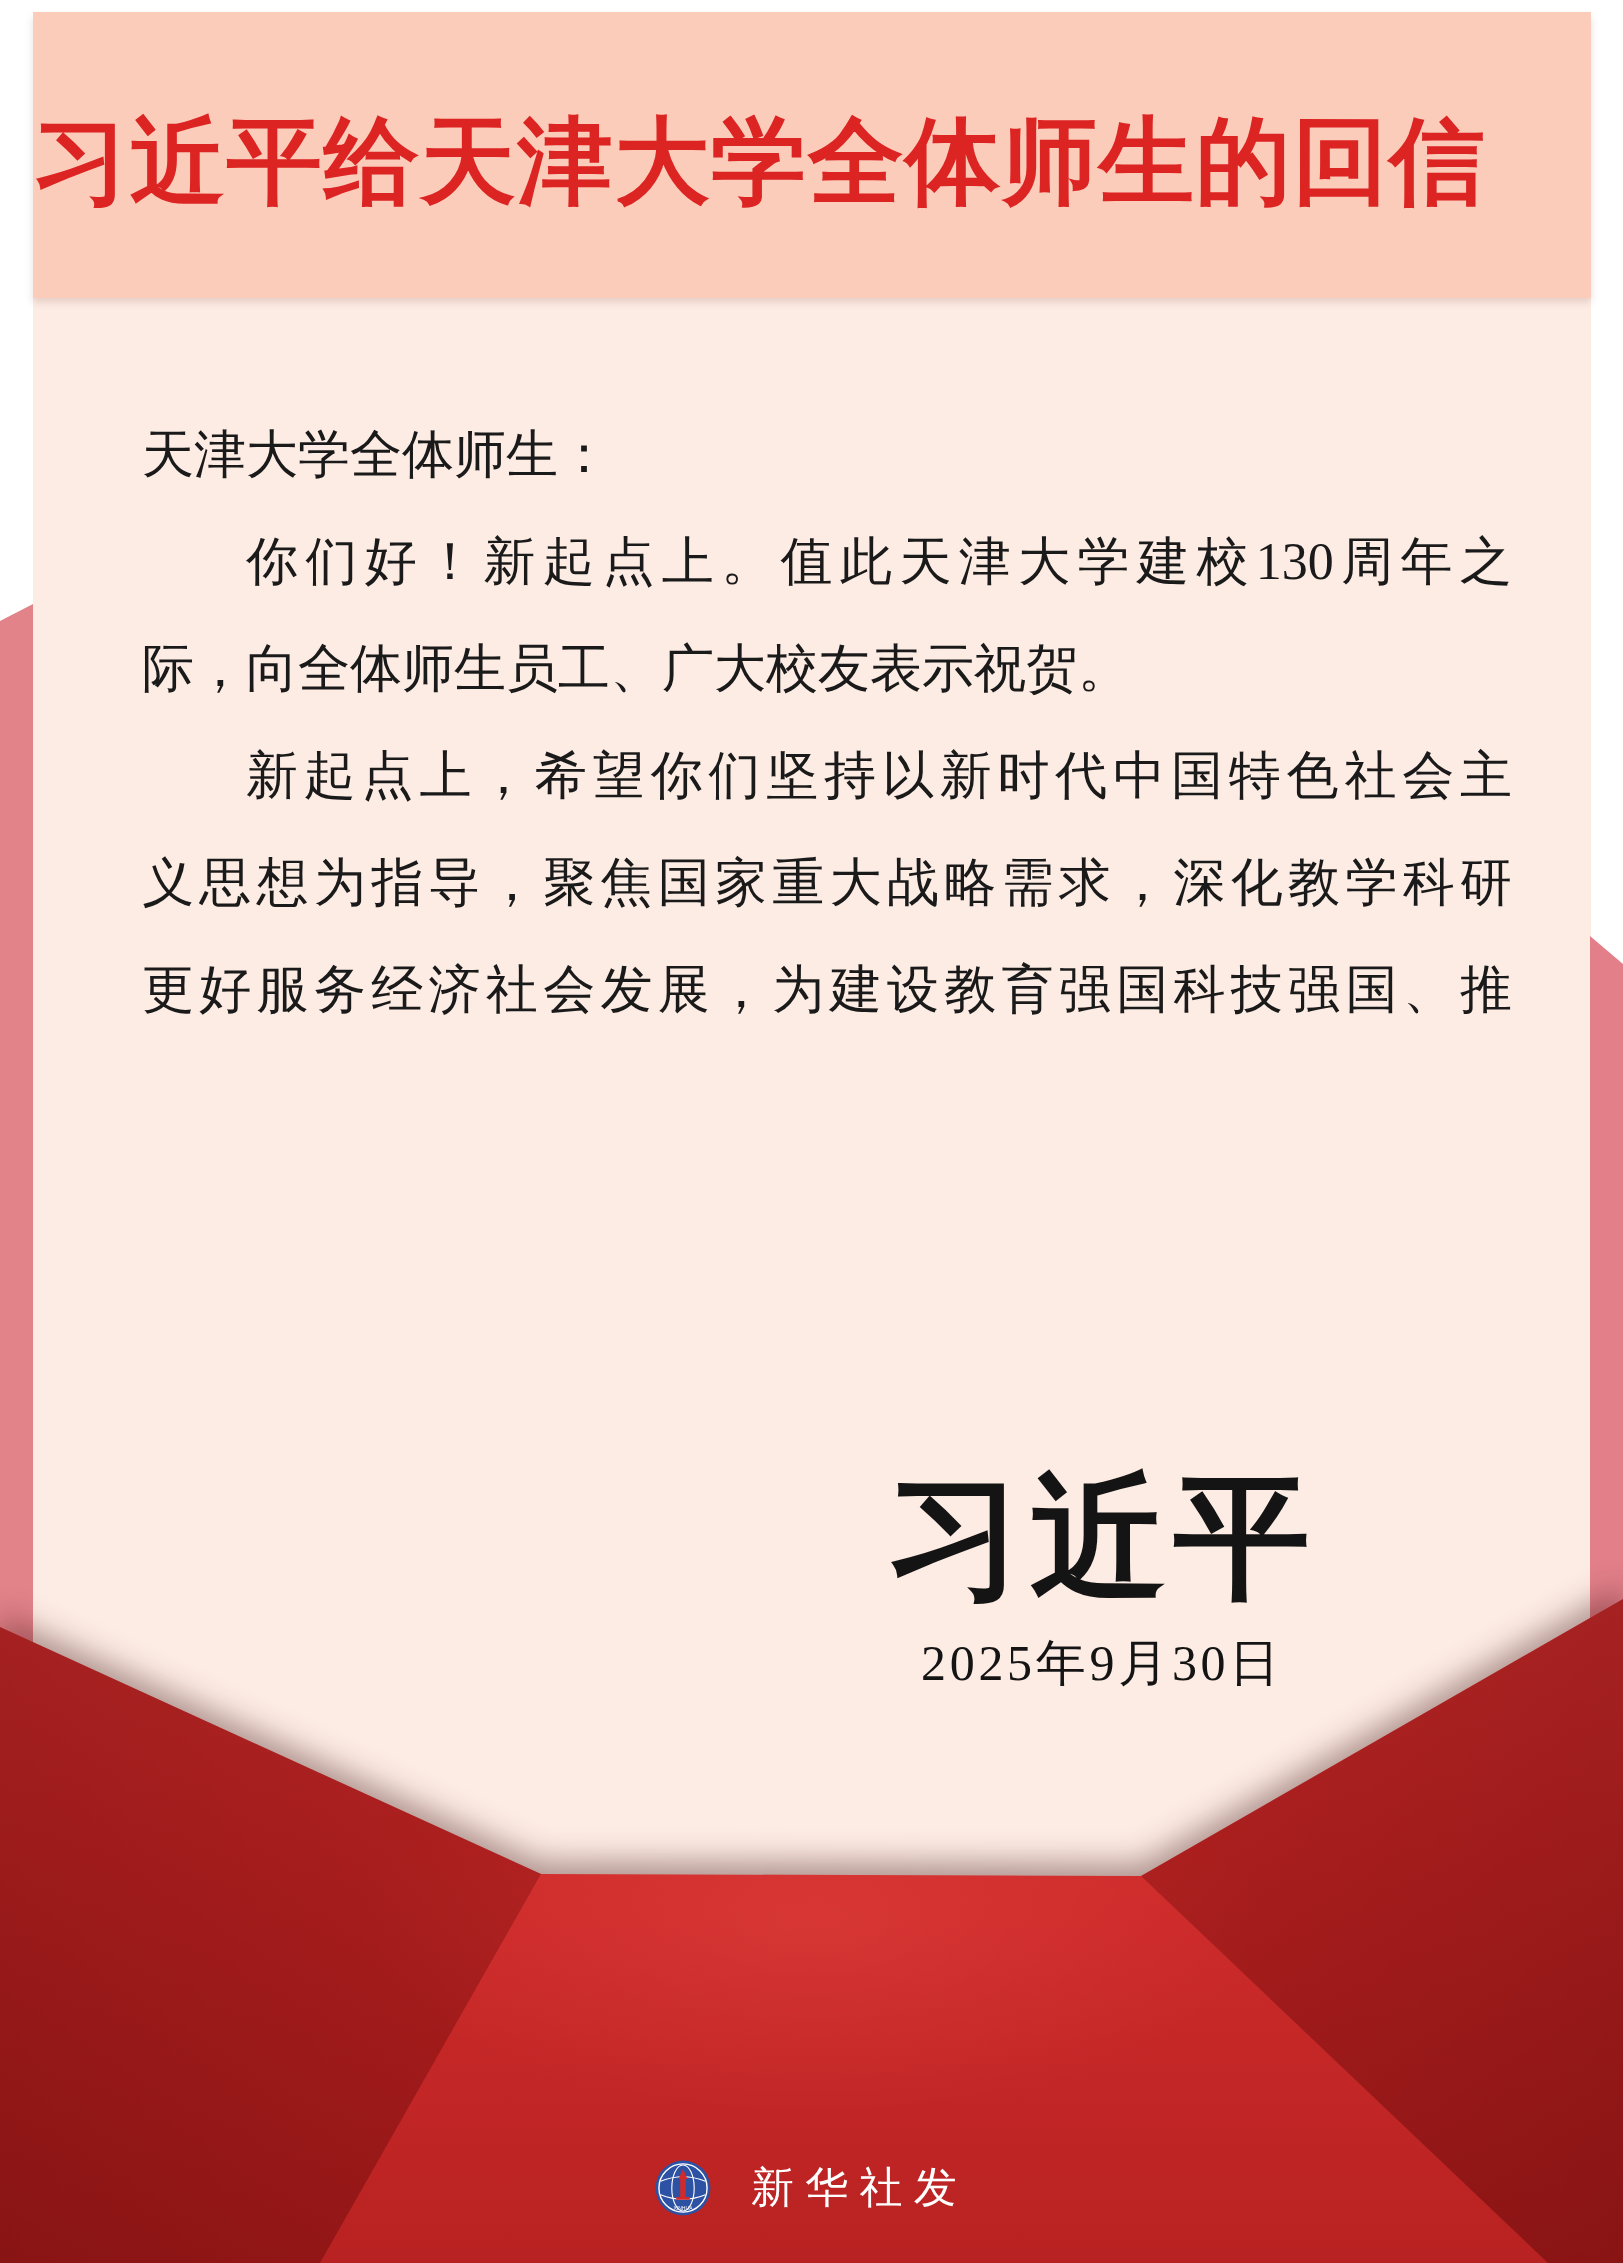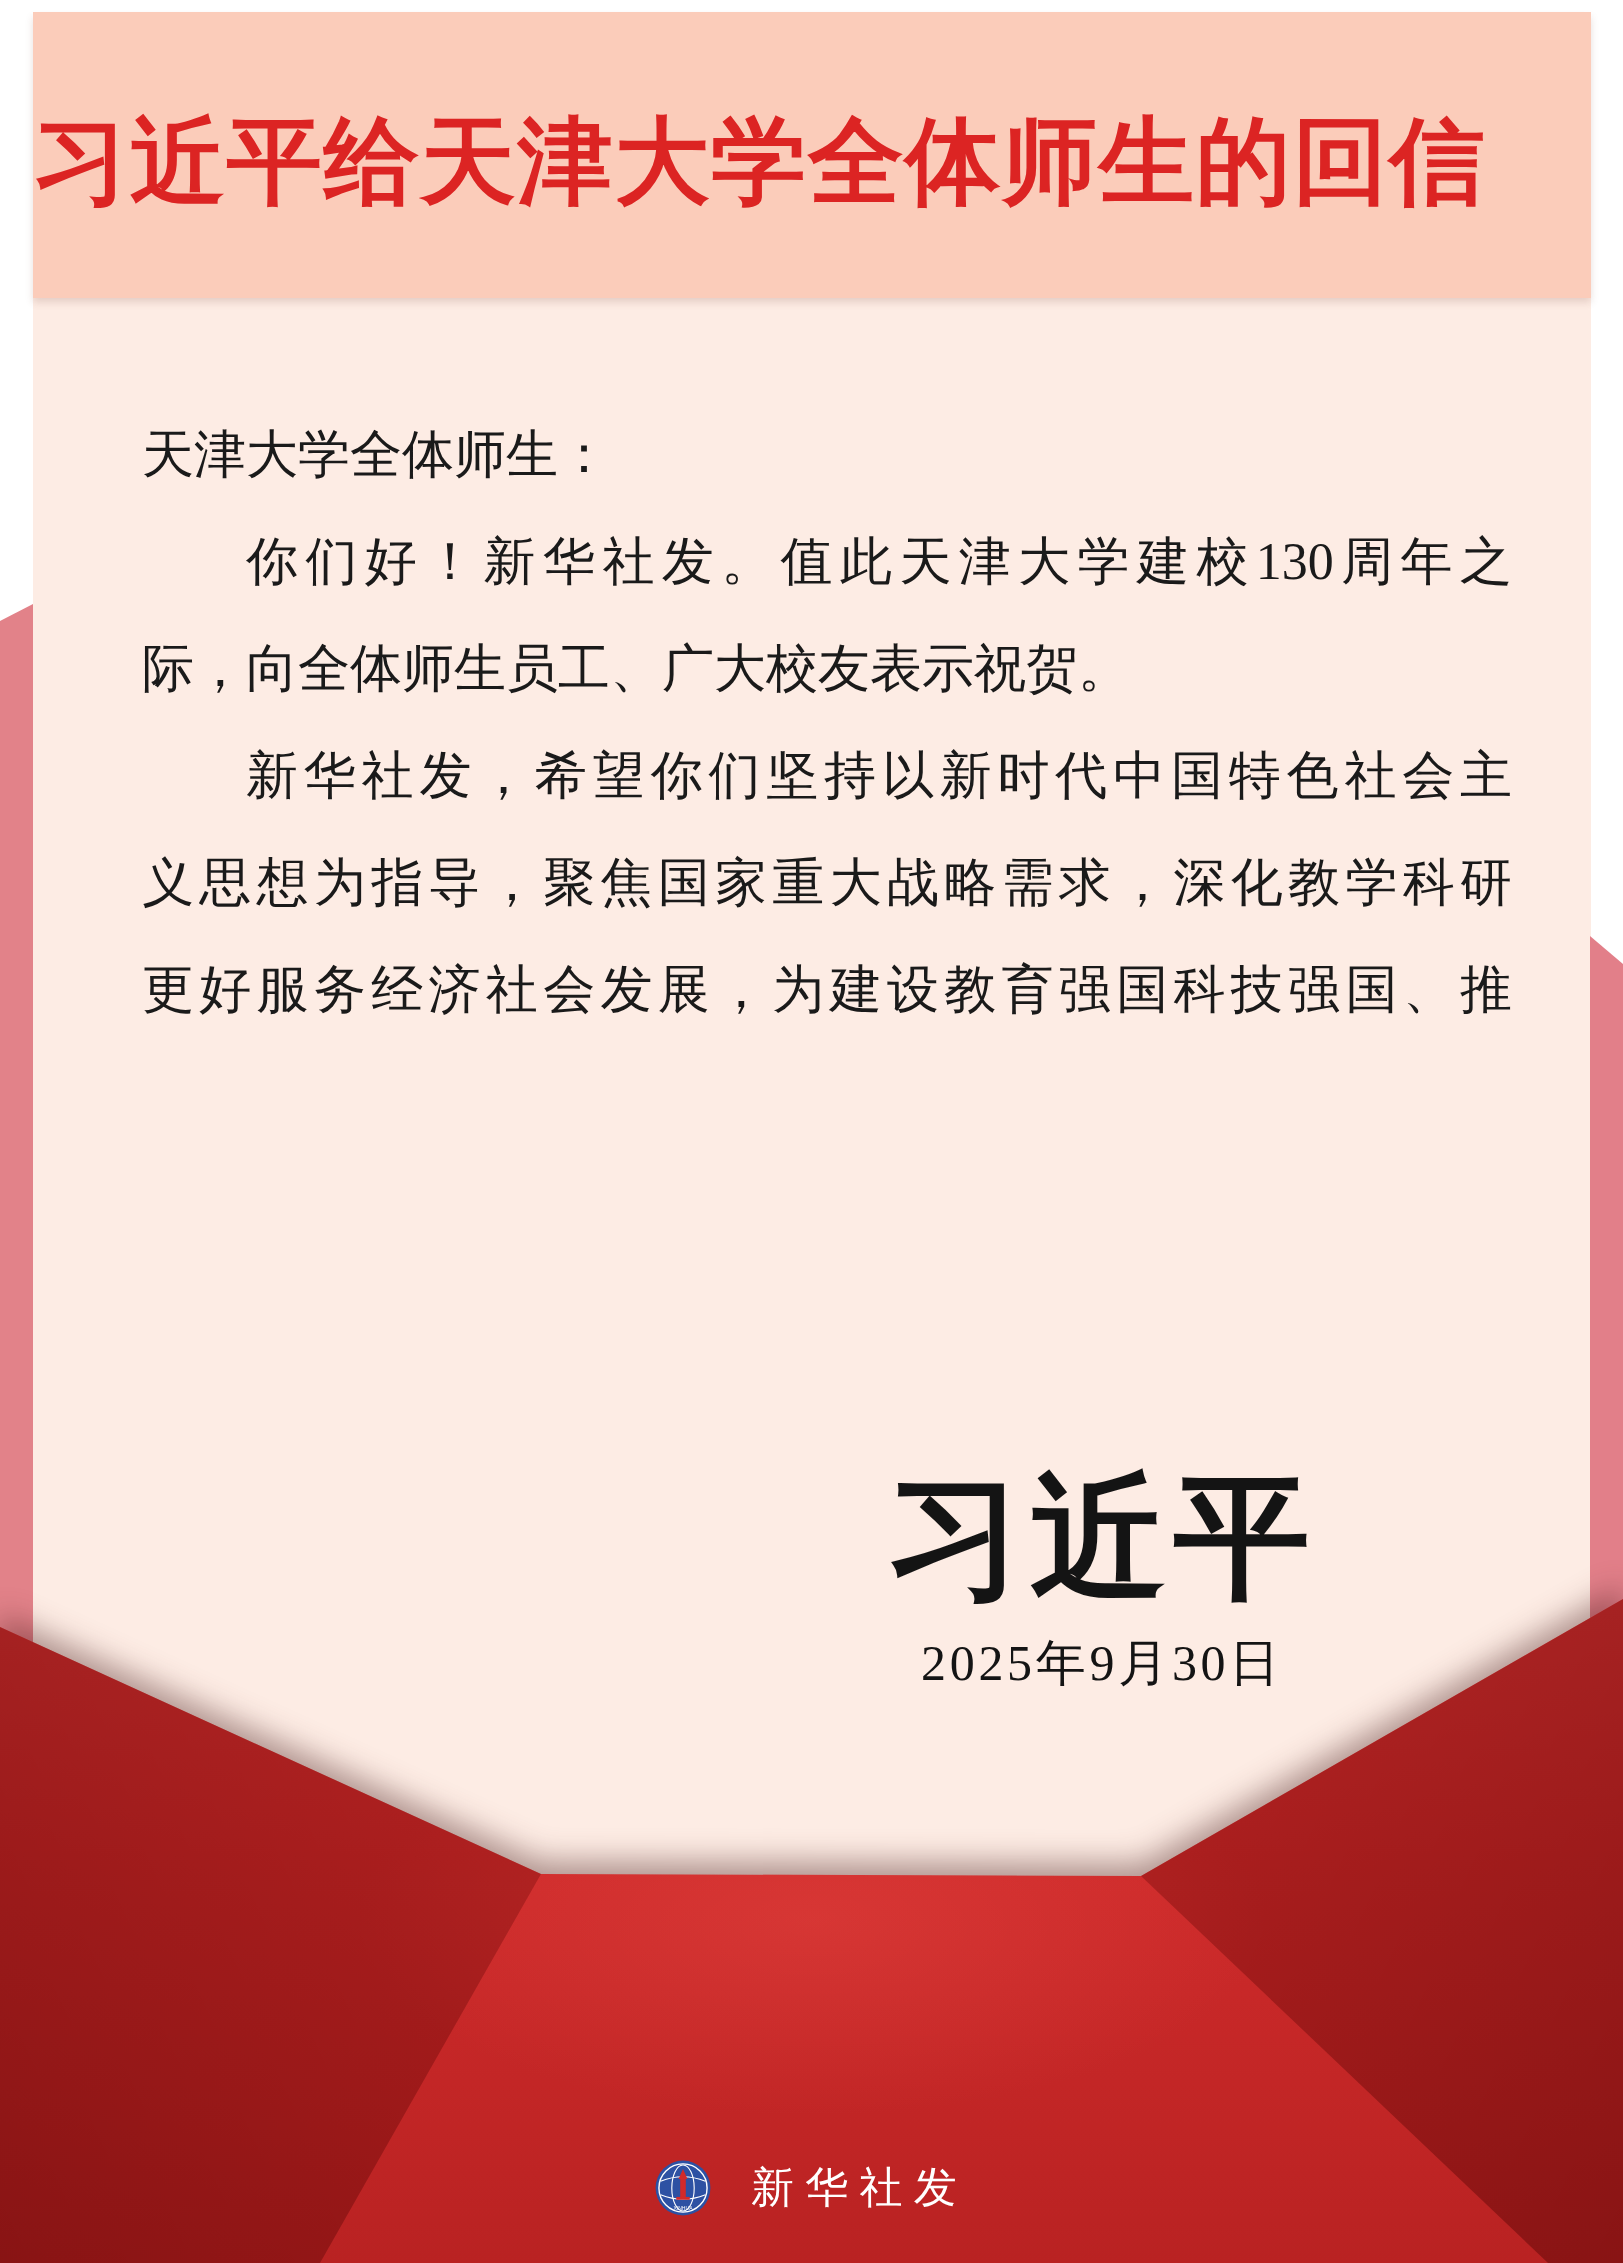--- a/index.html
+++ b/index.html
@@ -105,23 +105,23 @@
   <div class="strip-right"></div>
 
   <div class="pocket-wrap">
     <div class="pocket"></div>
   </div>
   <div class="fold-left"></div>
   <div class="fold-right"></div>
 
   <div class="letter-body">
       <div class="line">天津大学全体师生：</div>
-      <div class="line j ind">你们好！新华社发。值此天津大学建校130周年之</div>
+      <div class="line j ind">你们好！新起点上。值此天津大学建校130周年之</div>
       <div class="line">际，向全体师生员工、广大校友表示祝贺。</div>
-      <div class="line j ind">新华社发，希望你们坚持以新时代中国特色社会主</div>
+      <div class="line j ind">新起点上，希望你们坚持以新时代中国特色社会主</div>
       <div class="line j">义思想为指导，聚焦国家重大战略需求，深化教学科研</div>
       <div class="line j">更好服务经济社会发展，为建设教育强国科技强国、推</div>
     </div>
 
   <div class="sign-block">
     <div class="signature">习近平</div>
     <div class="sign-date">2025年9月30日</div>
   </div>
 
   <div class="credit">

